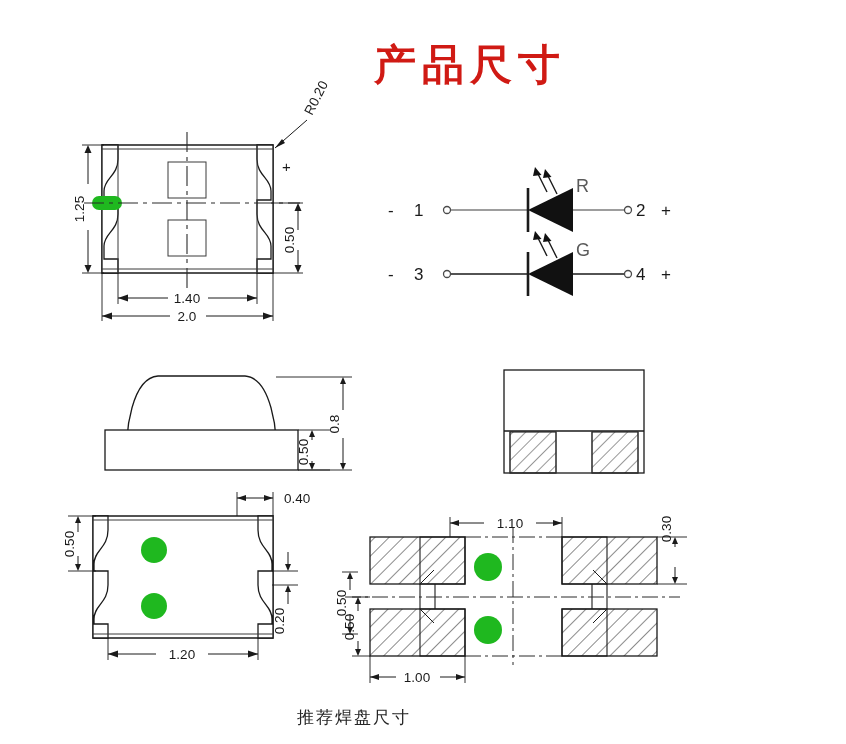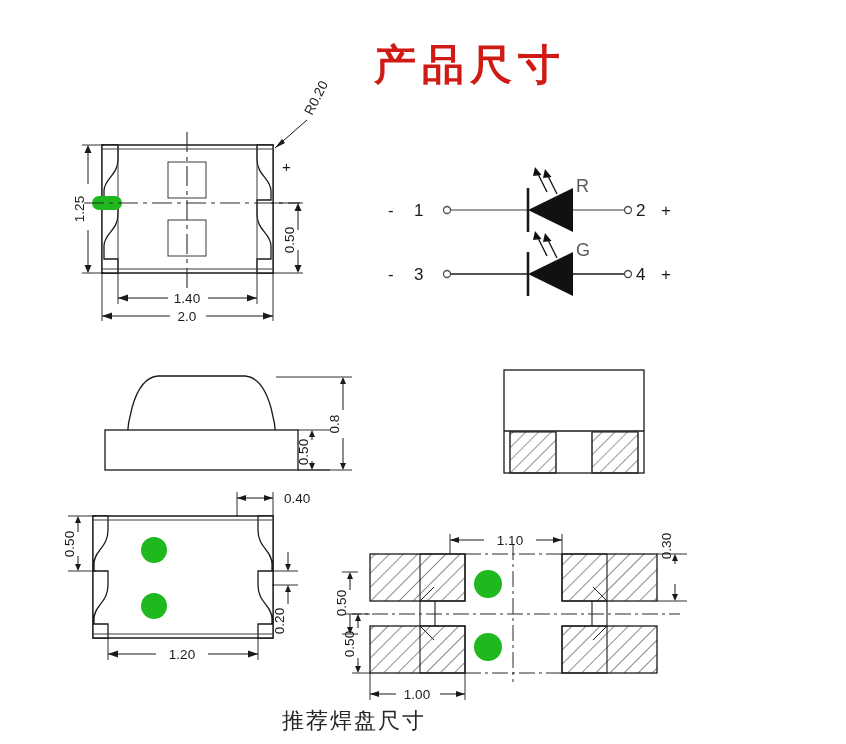--- a/index.html
+++ b/index.html
@@ -12,21 +12,21 @@
   .title{
     position:absolute;left:0;top:44px;width:846px;text-align:center;
     font-size:42px;font-weight:bold;letter-spacing:6px;
     color:#d01a14;
     font-family:"DejaVu Sans","Liberation Sans",sans-serif;
     line-height:1;
     margin-left:47px;
   }
   .caption{
     position:absolute;left:0;top:706px;width:708px;text-align:center;
-    font-size:22px;color:#262626;letter-spacing:2px;
+    font-size:17px;color:#262626;letter-spacing:2px;
     font-family:"DejaVu Sans","Liberation Sans",sans-serif;
   }
 
   .view{position:absolute;}
   svg{display:block;overflow:visible;}
 
   .dimtxt{font-size:13.5px;fill:#1a1a1a;font-family:"Liberation Sans","DejaVu Sans",sans-serif;}
   .pintxt{font-size:17px;fill:#1a1a1a;font-family:"Liberation Sans","DejaVu Sans",sans-serif;}
   .ledtxt{font-size:18px;fill:#5a5a5a;font-family:"Liberation Sans","DejaVu Sans",sans-serif;}
   .plustxt{font-size:15px;fill:#1a1a1a;font-family:"Liberation Sans","DejaVu Sans",sans-serif;}
@@ -297,21 +297,21 @@
     <line class="dim" x1="290" y1="136" x2="290" y2="152"></line>
     <path d="M290,94 L287,101 L293,101 z" fill="#1a1a1a"></path>
     <path d="M290,156 L287,149 L293,149 z" fill="#1a1a1a"></path>
     <line class="ext" x1="282" y1="94" x2="298" y2="94"></line>
     <line class="ext" x1="282" y1="156" x2="298" y2="156"></line>
     <text class="dimtxt" x="286" y="125" transform="rotate(-90 286 125)" text-anchor="middle">0.50</text>
   </g>
 </svg>
 </div>
 
-<div class="view" style="left:350px;top:522px;">
+<div class="view" style="left:350px;top:505px;">
 <svg width="360" height="190" viewBox="0 0 360 190">
   <defs>
     <pattern id="hatchPad" width="10" height="10" patternUnits="userSpaceOnUse" patternTransform="rotate(45)">
       <line x1="0" y1="0" x2="0" y2="10" stroke="#1a1a1a" stroke-width="1"></line>
     </pattern>
   </defs>
 
   <g>
     <g>
       <rect x="20" y="32" width="95" height="47" fill="url(#hatchPad)" stroke="#1a1a1a" stroke-width="1.3"></rect>

